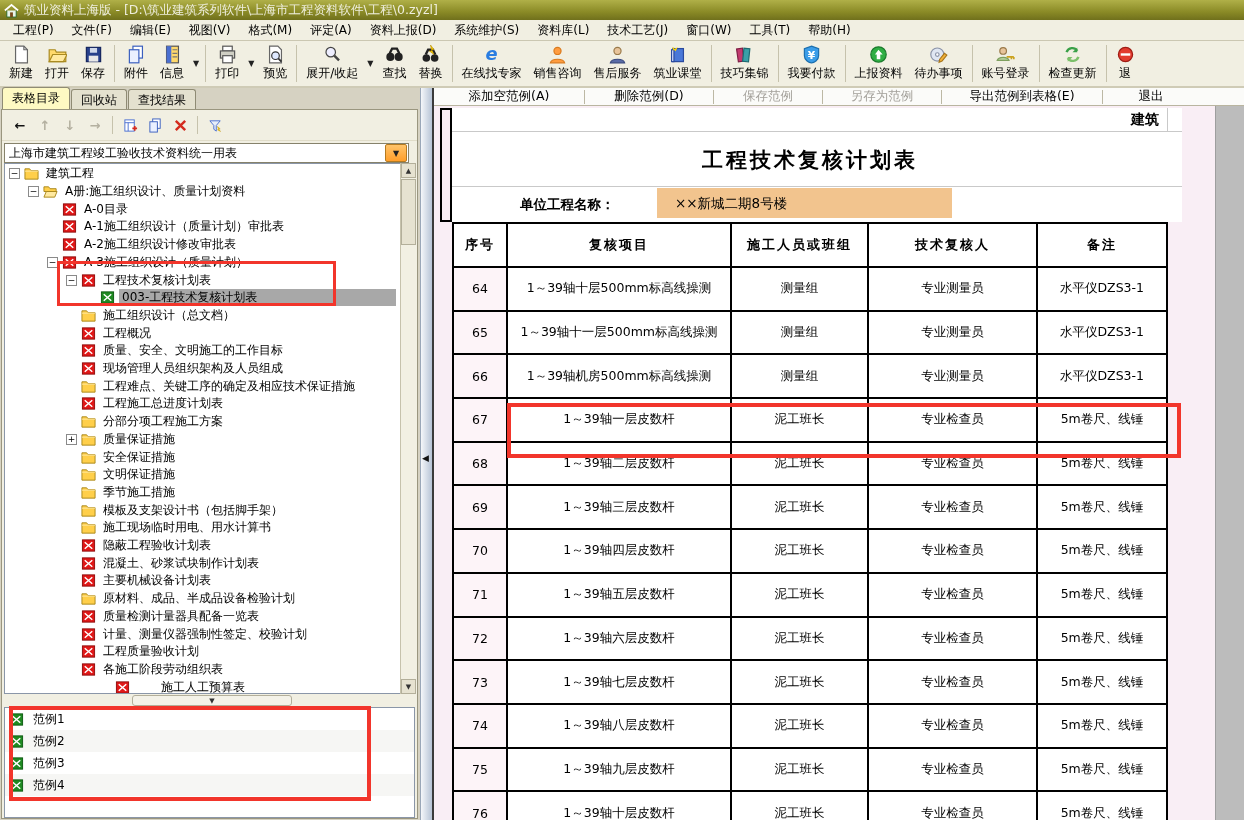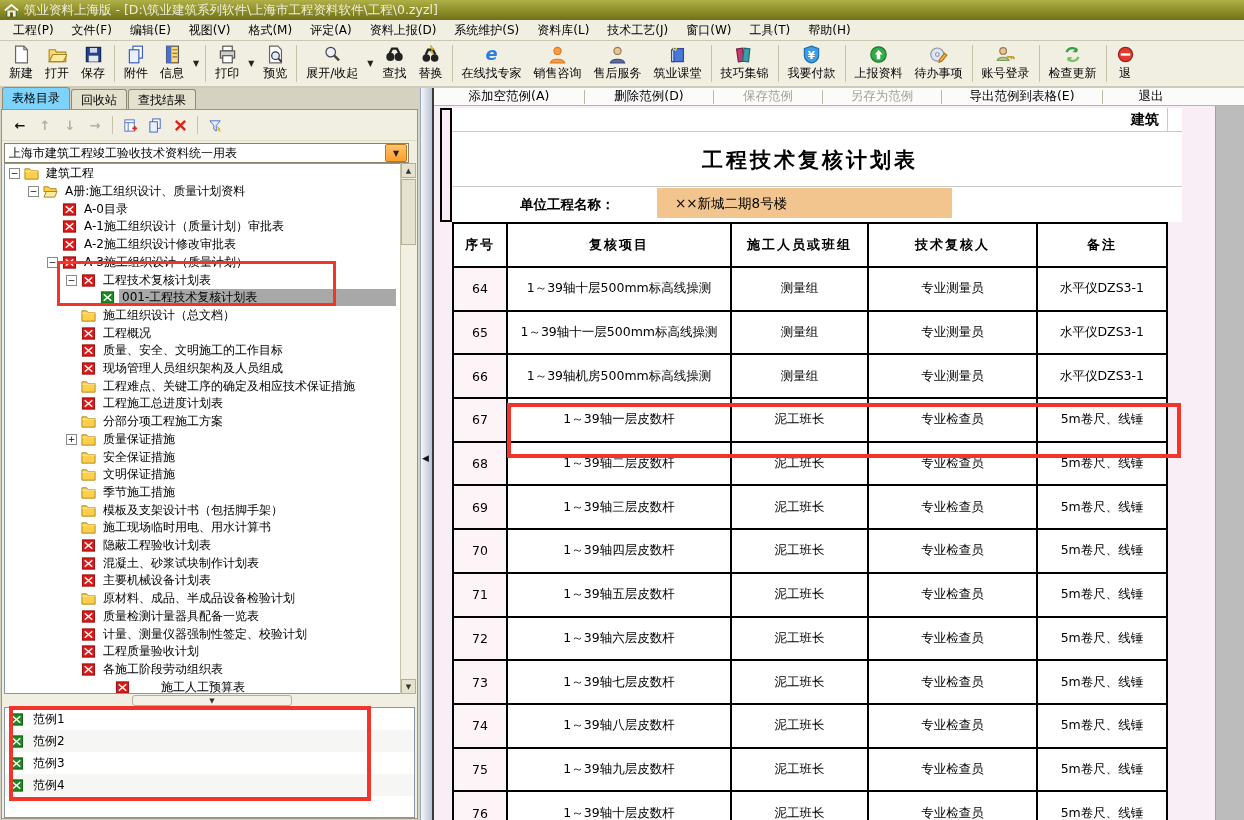--- a/index.html
+++ b/index.html
@@ -18,21 +18,21 @@
     padding:1px 6px;gap:1px;white-space:nowrap;}
   .tb-item .ic{width:19px;height:19px;display:block;}
   .tb-item .ic svg{width:19px;height:19px;display:block;}
   .tb-arrow{display:flex;align-items:center;font-size:8px;color:#222;padding:0 3px;}
   .tb-sep{width:1px;background:#c6c2ac;margin:4px 3px;}
   
   #leftpanel{position:absolute;left:0;top:88px;width:420px;height:732px;background:#d6d2c2;}
   #tabs{position:absolute;left:2px;top:0;height:21px;display:flex;align-items:flex-end;}
   .tab{height:17px;padding:2px 9px 0 9px;border:1px solid #8f8b74;border-bottom:none;
     border-radius:3px 3px 0 0;background:#e4e1cf;margin-right:1px;font-size:12px;}
-  .tab.active{background:#7dd3fc;height:19px;position:relative;z-index:3;}
+  .tab.active{background:#fef9c3;height:19px;position:relative;z-index:3;}
   #lp-content{position:absolute;left:1px;top:21px;width:417px;height:710px;background:#f1efe2;
     border:1px solid #9a967f;box-sizing:border-box;}
   #treetoolbar{position:absolute;left:0;top:0;width:100%;height:31px;display:flex;align-items:center;
     gap:9px;padding-left:10px;box-sizing:border-box;border-bottom:1px solid #e0dcc8;}
   .tt-ic{width:16px;height:16px;display:flex;align-items:center;justify-content:center;font-size:13px;font-weight:bold;}
   .tt-ic svg{width:15px;height:15px;}
   .tt-sep{width:1px;height:18px;background:#c6c2ac;}
   #combo{position:absolute;left:2px;top:33px;width:405px;height:20px;background:#fff;
     border:1px solid #86826b;box-sizing:border-box;display:flex;align-items:center;}
   #combo .val{flex:1;padding-left:4px;white-space:nowrap;overflow:hidden;}
@@ -464,21 +464,21 @@
             <span class="t-label">工程技术复核计划表</span>
           </div>
           <div class="tree-row" style="top: 124.9px; left: 80px; right: 18px;">
             <span style="width: 15px; flex: 0 0 15px;"></span>
             <span class="t-ic">
               <svg viewBox="0 0 16 16">
                 <rect x="1.5" y="2" width="13" height="12" fill="#1f8a22" stroke="#0c5a10"></rect>
                 <path d="M4 4.5l8 7M12 4.5l-8 7" stroke="#fff" stroke-width="1.6"></path>
               </svg>
             </span>
-            <span class="t-label selected" style="flex: 1 1 0%;">001-工程技术复核计划表</span>
+            <span class="t-label selected" style="flex: 1 1 0%;">003-工程技术复核计划表</span>
           </div>
           <div class="tree-row" style="top: 142.6px; left: 61px; right: 18px;">
             <span style="width: 15px; flex: 0 0 15px;"></span>
             <span class="t-ic">
               <svg viewBox="0 0 16 16">
                 <path d="M1 3h5l1.5 2H15v9H1z" fill="#ffcf4a" stroke="#a9861a"></path>
                 <path d="M1 5.5h14" stroke="#ffe9a0"></path>
               </svg>
             </span>
             <span class="t-label">施工组织设计（总文档）</span>

